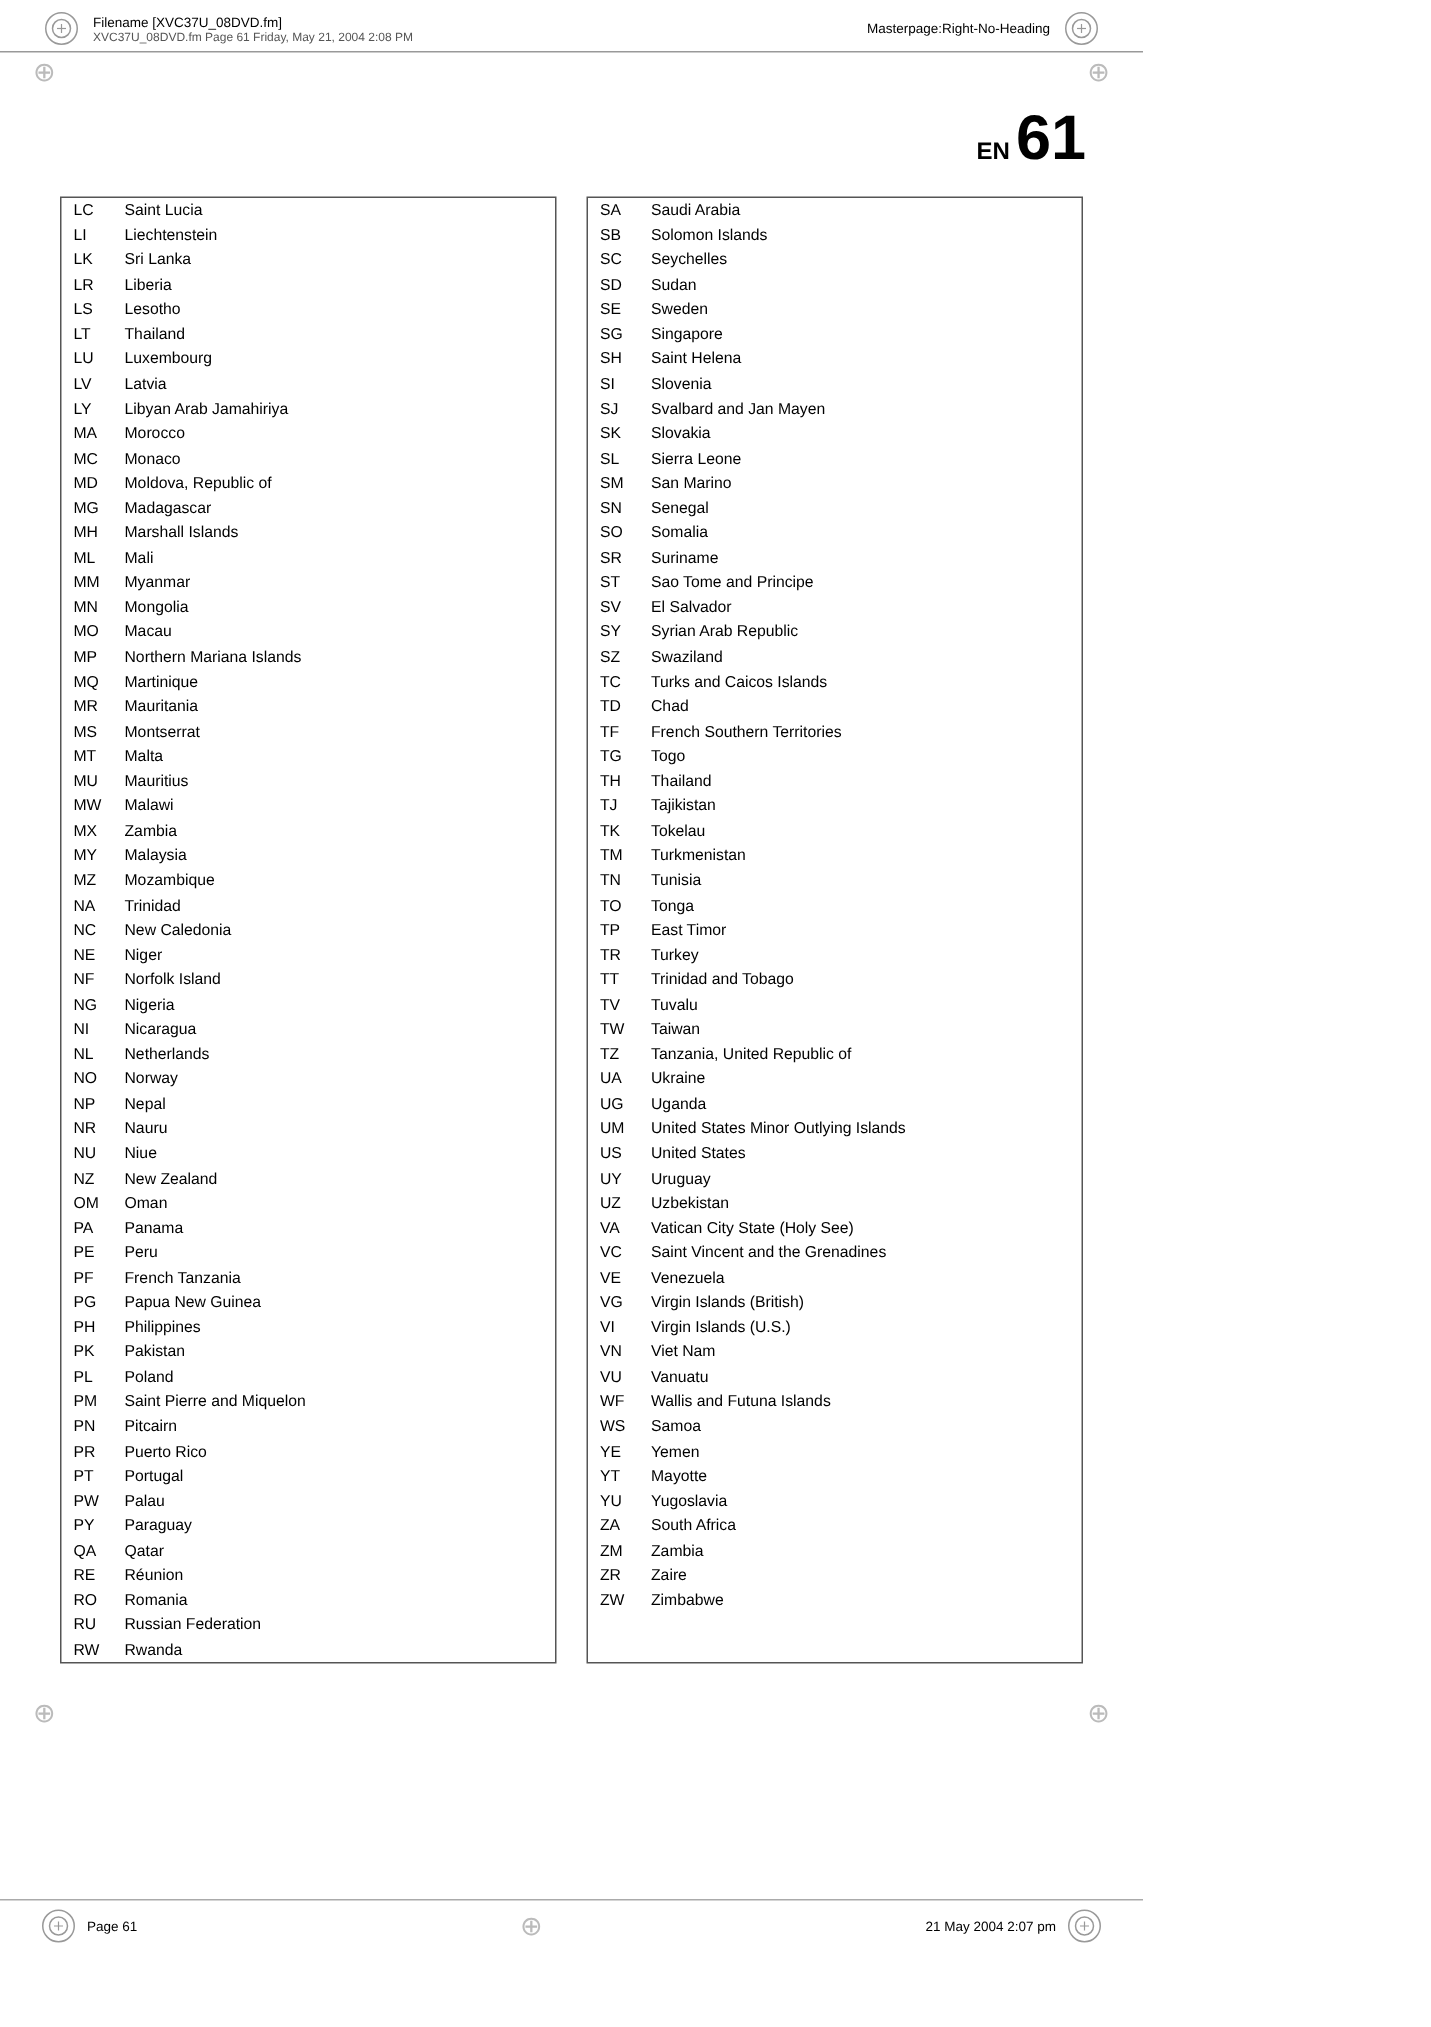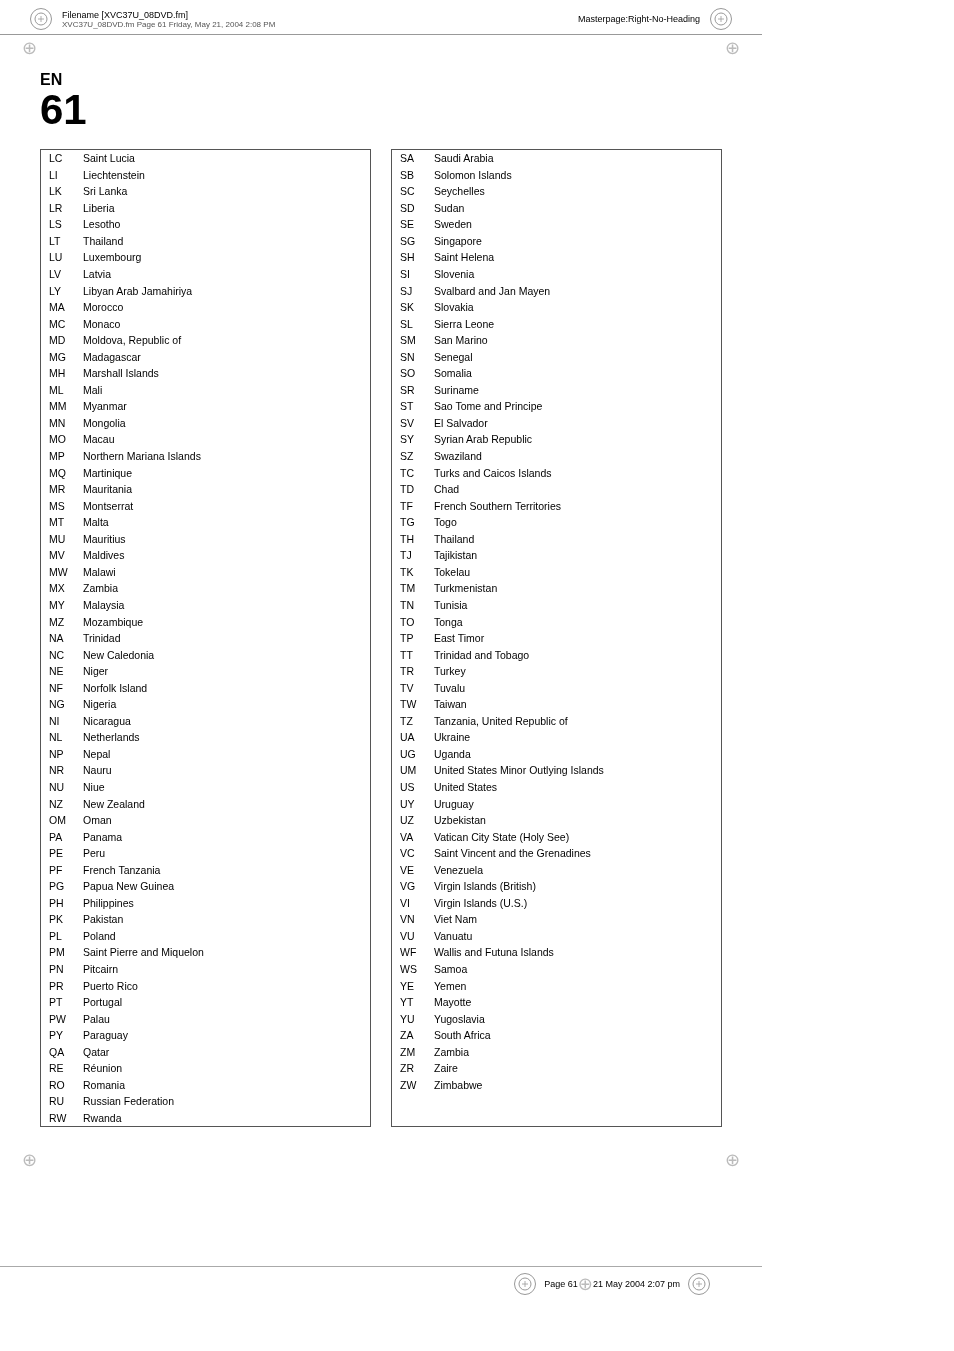--- a/index.html
+++ b/index.html
@@ -39,21 +39,20 @@
       justify-content: center;
       font-size: 8px;
       color: #999;
     }
     
     .page-title-area {
       display: flex;
       justify-content: flex-end;
       padding: 10px 38px 6px 40px;
       align-items: baseline;
-      flex-direction: column;
     }
     .en-label {
       font-size: 16px;
       font-weight: bold;
       margin-right: 4px;
     }
     .page-number-large {
       font-size: 42px;
       font-weight: bold;
       line-height: 1;
@@ -222,24 +221,20 @@
             </tr>
             <tr>
               <td>MT</td>
               <td>Malta</td>
             </tr>
             <tr>
               <td>MU</td>
               <td>Mauritius</td>
             </tr>
             <tr>
-              <td>MV</td>
-              <td>Maldives</td>
-            </tr>
-            <tr>
               <td>MW</td>
               <td>Malawi</td>
             </tr>
             <tr>
               <td>MX</td>
               <td>Zambia</td>
             </tr>
             <tr>
               <td>MY</td>
               <td>Malaysia</td>
@@ -268,20 +263,24 @@
               <td>NG</td>
               <td>Nigeria</td>
             </tr>
             <tr>
               <td>NI</td>
               <td>Nicaragua</td>
             </tr>
             <tr>
               <td>NL</td>
               <td>Netherlands</td>
+            </tr>
+            <tr>
+              <td>NO</td>
+              <td>Norway</td>
             </tr>
             <tr>
               <td>NP</td>
               <td>Nepal</td>
             </tr>
             <tr>
               <td>NR</td>
               <td>Nauru</td>
             </tr>
             <tr>
@@ -489,26 +488,26 @@
             </tr>
             <tr>
               <td>TO</td>
               <td>Tonga</td>
             </tr>
             <tr>
               <td>TP</td>
               <td>East Timor</td>
             </tr>
             <tr>
+              <td>TR</td>
+              <td>Turkey</td>
+            </tr>
+            <tr>
               <td>TT</td>
               <td>Trinidad and Tobago</td>
-            </tr>
-            <tr>
-              <td>TR</td>
-              <td>Turkey</td>
             </tr>
             <tr>
               <td>TV</td>
               <td>Tuvalu</td>
             </tr>
             <tr>
               <td>TW</td>
               <td>Taiwan</td>
             </tr>
             <tr>
@@ -606,21 +605,21 @@
           </tbody>
       </table>
     </div>
   </div>
 
   <div style="display:flex; justify-content:space-between; padding:4px 22px; margin-top:8px;">
     <span style="font-size:18px; color:#bbb; line-height:1;">⊕</span>
     <span style="font-size:18px; color:#bbb; line-height:1;">⊕</span>
   </div>
 
-  <div style="display:flex; justify-content:flex-end; align-items:center; padding:6px 52px; border-top:1px solid #aaa; position:absolute; bottom:50px; left:0; right:0;">
+  <div style="display:flex; justify-content:space-between; align-items:center; padding:6px 28px; border-top:1px solid #aaa; position:absolute; bottom:50px; left:0; right:0;">
     <div style="display:flex; align-items:center; gap:8px;">
       <div class="corner-circle">
         <svg width="14" height="14" viewBox="0 0 14 14">
             <circle cx="7" cy="7" r="6" fill="none" stroke="#999" stroke-width="1"></circle>
             <line x1="4" y1="7" x2="10" y2="7" stroke="#999" stroke-width="0.8"></line>
             <line x1="7" y1="4" x2="7" y2="10" stroke="#999" stroke-width="0.8"></line>
           </svg>
       </div>
       <span style="font-size:9px;">Page 61</span>
     </div>

